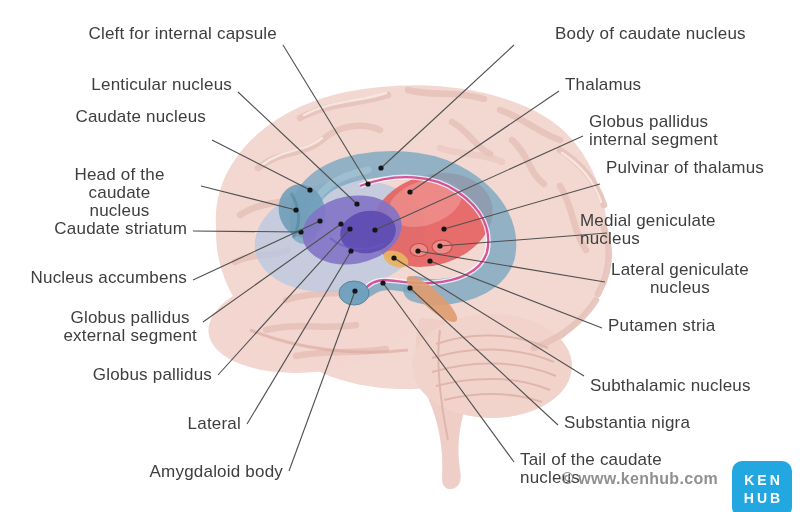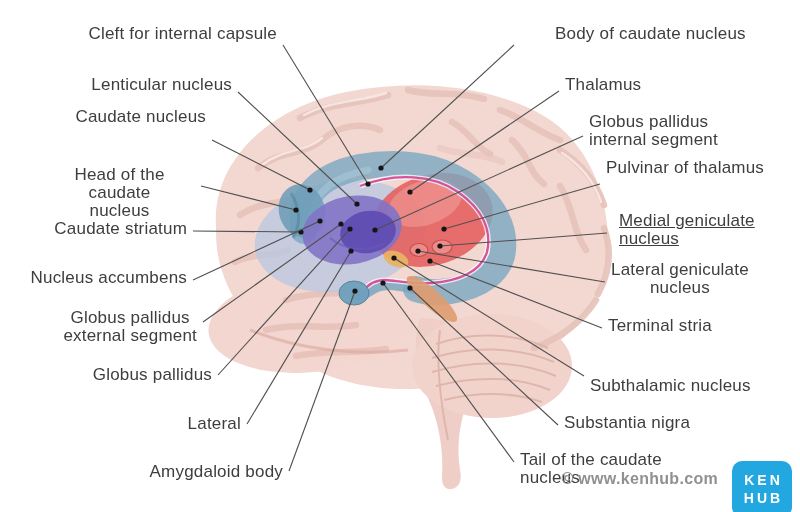--- a/index.html
+++ b/index.html
@@ -146,25 +146,25 @@
       <div class="lbl left" style="top: 309px; right: 603px;">Globus pallidus
 external segment</div>
       <div class="lbl left" style="top: 366px; right: 588px;">Globus pallidus</div>
       <div class="lbl left" style="top: 415px; right: 559px;">Lateral</div>
       <div class="lbl left" style="top: 463px; right: 517px;">Amygdaloid body</div>
       <div class="lbl right" style="top: 25px; left: 520px; margin-left: 35px;">Body of caudate nucleus</div>
       <div class="lbl right" style="top: 76px; left: 565px;">Thalamus</div>
       <div class="lbl right" style="top: 113px; left: 589px;">Globus pallidus
 internal segment</div>
       <div class="lbl right" style="top: 159px; left: 606px;">Pulvinar of thalamus</div>
-      <div class="lbl right" style="top: 212px; left: 619px; text-decoration: underline;">Medial geniculate
+      <div class="lbl right" style="top: 212px; left: 580px;">Medial geniculate
 nucleus</div>
       <div class="lbl right" style="top: 261px; left: 611px; text-align: center;">Lateral geniculate
 nucleus</div>
-      <div class="lbl right" style="top: 317px; left: 608px;">Terminal stria</div>
+      <div class="lbl right" style="top: 317px; left: 608px;">Putamen stria</div>
       <div class="lbl right" style="top: 365px; left: 590px; margin-top: 12px;">Subthalamic nucleus</div>
       <div class="lbl right" style="top: 414px; left: 564px;">Substantia nigra</div>
       <div class="lbl right" style="top: 451px; left: 520px;">Tail of the caudate
 nucleus</div>
     </div>
 
   <div class="credit">© www.kenhub.com</div>
 
   <div class="logo" style="background: rgb(34, 167, 224);">
     <span>KEN</span>

